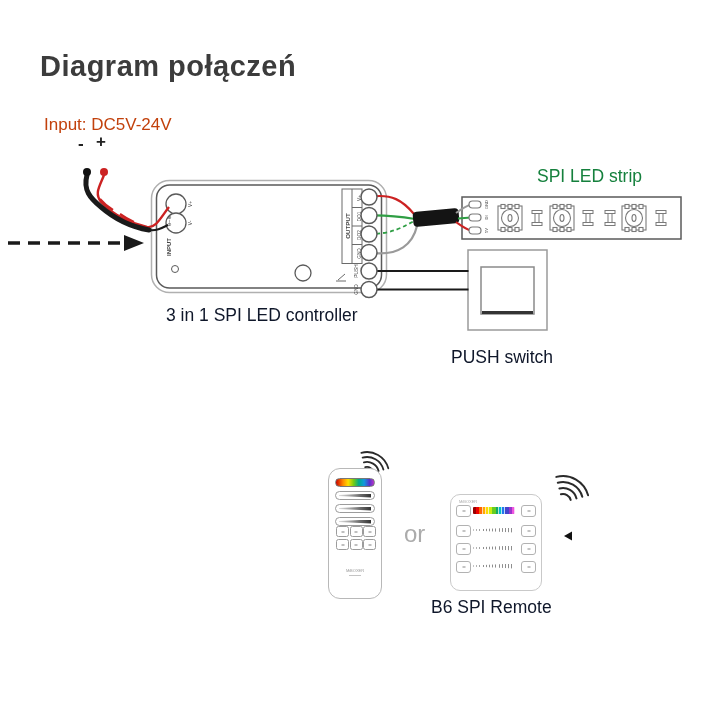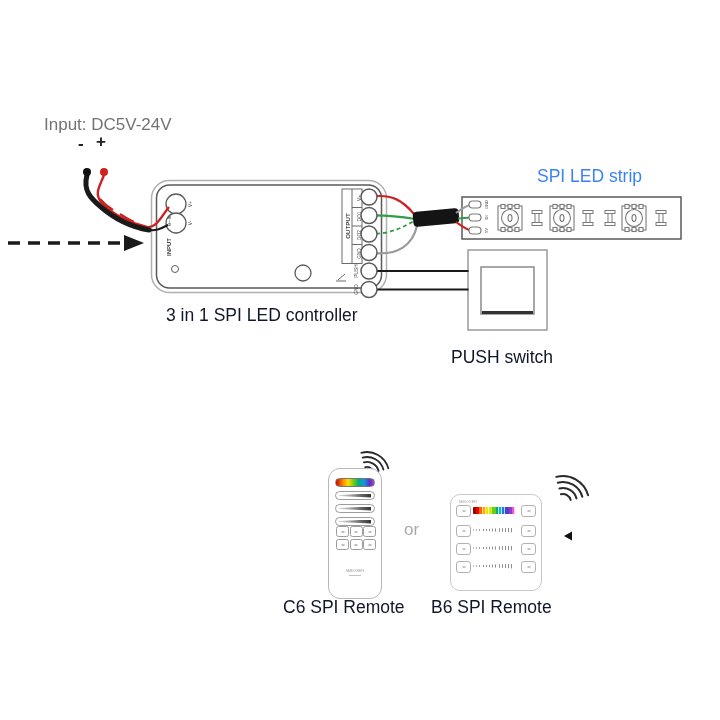--- a/index.html
+++ b/index.html
@@ -1,28 +1,28 @@
 <!DOCTYPE html>
 <html><head>
 <meta charset="utf-8">
 <style>
   html,body{margin:0;padding:0;background:#fff;}
   .canvas{position:relative;width:720px;height:720px;background:#ffffff;overflow:hidden;
           font-family:"Liberation Sans","DejaVu Sans",sans-serif;}
   .abs{position:absolute;}
   .page-title{left:40px;top:50px;font-size:29px;font-weight:800;color:#3c3c3c;letter-spacing:.5px;}
   .gray-label{color:#0f172a;font-size:17.5px;}
-  .input-label{left:44px;top:115px;font-size:17px;color:#737373;}
+  .input-label{left:44px;top:115px;font-size:17px;color:#c2410c;}
   .pol{font-size:17px;font-weight:700;color:#222;}
   .pol.minus{left:78px;top:134px;}
   .pol.plus{left:96px;top:132px;}
   .controller-caption{left:166px;top:305px;}
-  .strip-title{left:537px;top:166px;font-size:17.5px;color:#3b82f6;}
+  .strip-title{left:537px;top:166px;font-size:17.5px;color:#15803d;}
   .push-caption{left:451px;top:347px;}
-  .or-label{left:404px;top:520px;font-size:17px;color:#ababab;}
+  .or-label{left:404px;top:520px;font-size:24px;color:#ababab;}
   .c6-caption{left:283px;top:597px;}
   .b6-caption{left:431px;top:597px;text-align:center;}
   svg.layer{position:absolute;left:0;top:0;pointer-events:none;}
   svg text{fill:#444;}
   
   .c6{position:absolute;left:328px;top:468px;width:52px;height:129px;border:1.5px solid #b8b8b8;
       border-radius:12px;background:#fff;}
   .c6 .pill{position:absolute;left:6px;width:38px;height:7px;border:1px solid #9c9c9c;border-radius:5px;background:#fff;}
   .c6 .pill.rainbow{border-color:#777;
       background:linear-gradient(90deg,#c00 0%,#f80 18%,#fd0 32%,#7c1 46%,#0a8 60%,#19d 74%,#53c 88%,#b3c 100%);}
@@ -212,28 +212,28 @@
     </g>
     <g fill="none" stroke="#2a2a2a" stroke-width="2" stroke-linecap="round">
       <path d="M560.9,494.3 A8,8 0 0 1 570.7,499.9"></path>
       <path d="M559.4,488.5 A14,14 0 0 1 576.5,498.4"></path>
       <path d="M557.8,482.7 A20,20 0 0 1 582.3,496.8"></path>
       <path d="M556.3,476.9 A26,26 0 0 1 588.1,495.3"></path>
     </g>
     <polygon points="572,531.5 564,536 572,540.5" fill="#111"></polygon>
   </svg>
 
+  <div class="abs page-title">Diagram połączeń</div>
   <div class="abs input-label">Input: DC5V-24V</div>
   <div class="abs pol minus">-</div>
   <div class="abs pol plus">+</div>
   <div class="abs gray-label controller-caption">3 in 1 SPI LED controller</div>
   <div class="abs strip-title">SPI  LED strip</div>
   <div class="abs gray-label push-caption">PUSH switch</div>
   <div class="abs or-label">or</div>
-  <div class="abs gray-label c6-caption">C6 SPI Remote</div>
   <div class="abs gray-label b6-caption">B6 SPI Remote</div>
 
   <div class="c6">
     <div class="pill rainbow" style="top:9px"></div>
     <div class="pill" style="top:22px">
         <div class="wedge"></div>
       </div>
     <div class="pill" style="top:35px">
         <div class="wedge"></div>
       </div>

